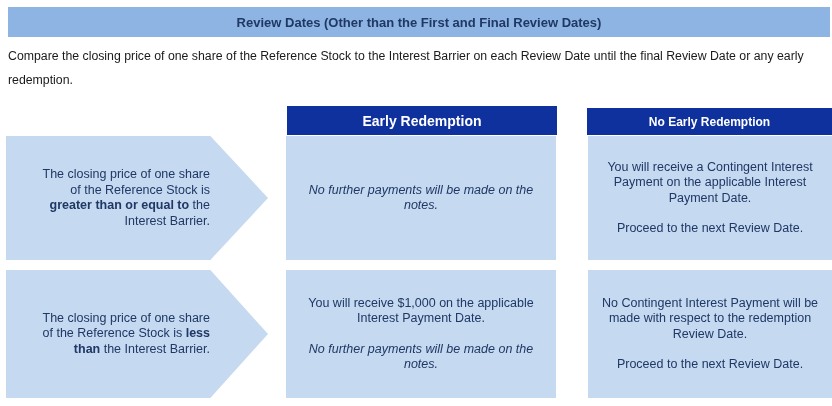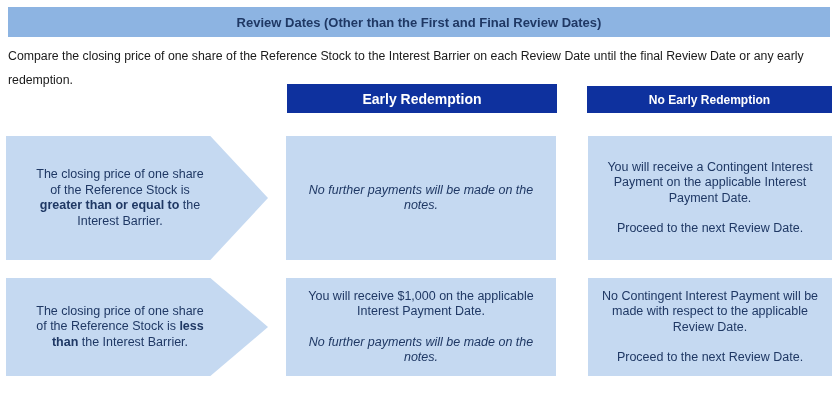--- a/index.html
+++ b/index.html
@@ -29,40 +29,41 @@
     font-size: 12.3px;
     line-height: 24px;
   }
   .col-head {
     position: absolute;
     background: var(--header-bg, #0E319E);
     color: var(--header-text, #FFFFFF);
     font-weight: bold;
     display: flex; align-items: center; justify-content: center;
     text-align: left;
+    margin-top: 22px;
   }
   .col-head.early { left: 287px; top: 84px; width: 270px; height: 29px; font-size: 14px; }
   .col-head.noearly { left: 587px; top: 86px; width: 245px; height: 27px; font-size: 12px; }
 
   .cell {
     position: absolute;
     background: var(--box-bg, #C5D9F1);
     color: var(--box-text, #1F3864);
     font-size: 12.5px;
     line-height: 15.5px;
     display: flex; flex-direction: column; justify-content: center;
     box-sizing: border-box;
   }
   .row1 { top: 136px; height: 124px; }
-  .row2 { top: 278px; height: 98px; }
+  .row2 { top: 270px; height: 128px; }
 
   .arrow {
     left: 6px; width: 262px;
     padding: 0 58px 0 24px;
-    text-align: center;
+    text-align: right;
     -webkit-clip-path: polygon(0 0, 78% 0, 100% 50%, 78% 100%, 0 100%);
     clip-path: polygon(0 0, 78% 0, 100% 50%, 78% 100%, 0 100%);
   }
   .mid { left: 286px; width: 270px; padding: 0 12px; text-align: center; }
   .right { left: 588px; width: 244px; padding: 0 11px; text-align: center; }
 
   .cell p { margin: 0; }
   .cell p + p { margin-top: 15px; }
 </style>
 </head>
@@ -96,17 +97,17 @@
   <div class="cell arrow row2">
       <p><span>The closing price of one share of the Reference Stock is </span><span style="font-weight: bold;">less than</span><span> the Interest Barrier.</span></p>
     </div>
 
   <div class="cell mid row2">
       <p><span>You will receive $1,000 on the applicable Interest Payment Date.</span></p>
       <p><span style="font-style: italic;">No further payments will be made on the notes.</span></p>
     </div>
 
   <div class="cell right row2">
-      <p><span>No Contingent Interest Payment will be made with respect to the applicable Review Date.</span></p>
+      <p><span>No Contingent Interest Payment will be made with respect to the redemption Review Date.</span></p>
       <p><span>Proceed to the next Review Date.</span></p>
     </div>
 
 </div>
 
 </body></html>

